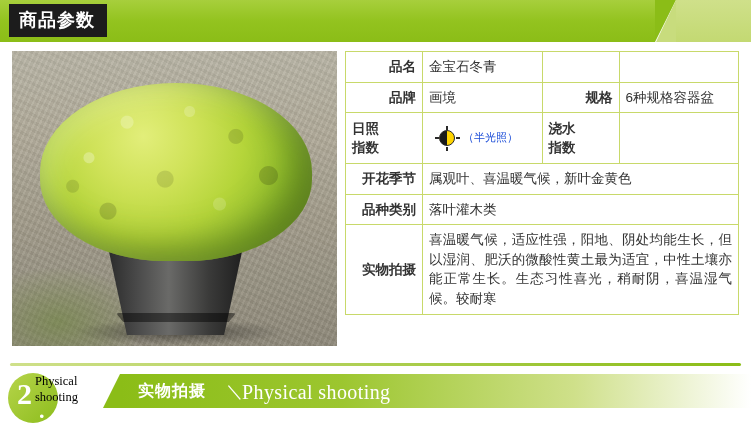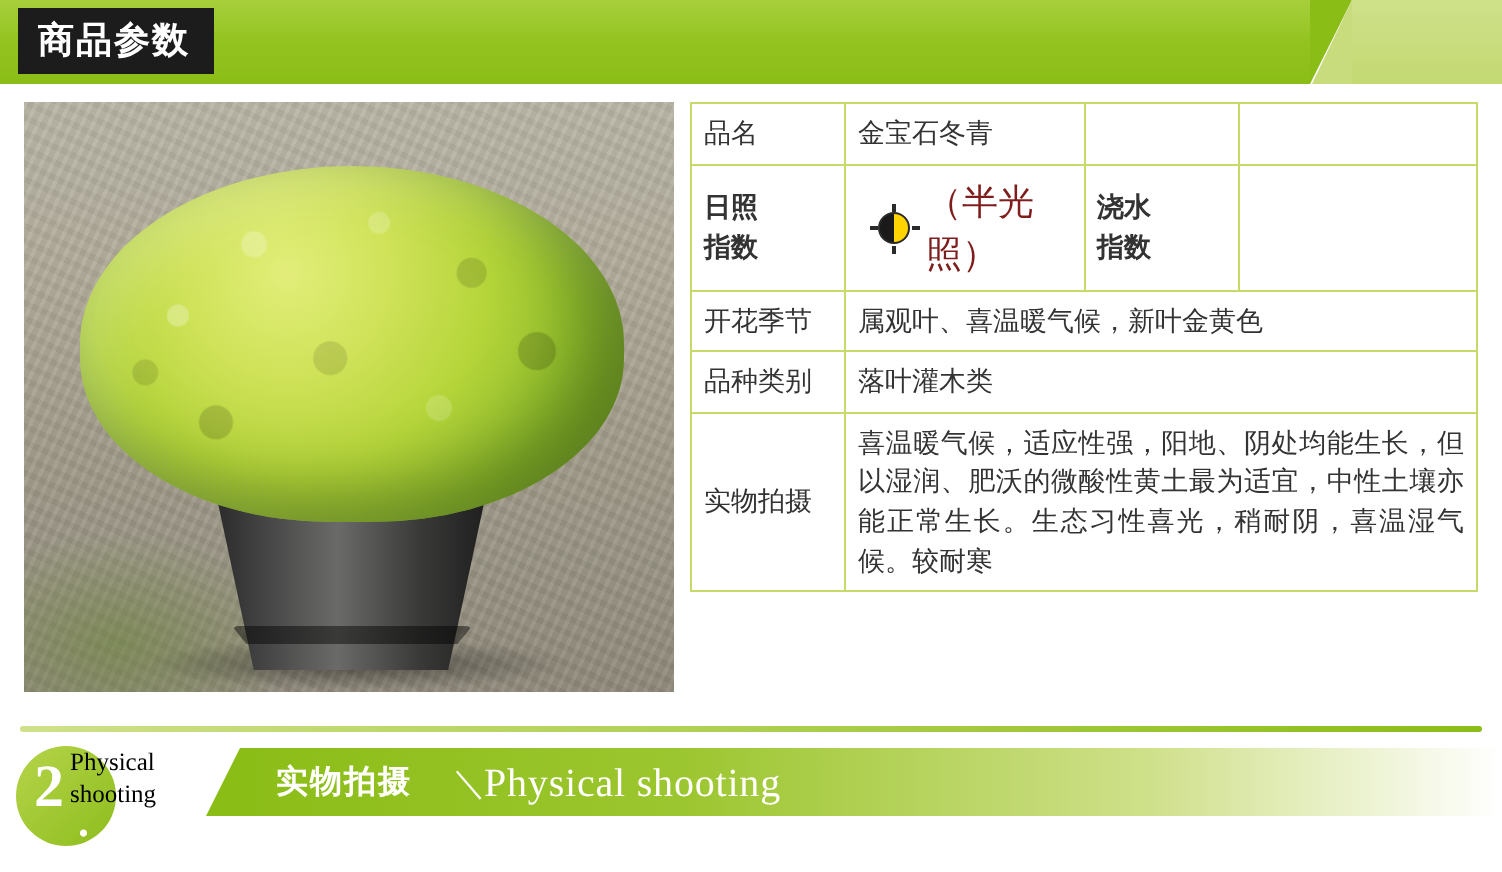--- a/index.html
+++ b/index.html
@@ -208,22 +208,22 @@
   table.spec td {
     border: 1px solid #c8d96a;
     padding: 5px 6px;
     font-size: 13.5px;
     color: #333333;
     vertical-align: middle;
     line-height: 1.45;
   }
   td.lbl {
     color: #6aa80f;
-    font-weight: normal;
-    text-align: left;
+    font-weight: bold;
+    text-align: right;
     width: 64px;
     font-size: 14px;
     white-space: nowrap;
   }
   td.lbl2 {
     color: #6aa80f;
     font-weight: bold;
     text-align: left;
     width: 48px;
     font-size: 14px;
@@ -258,21 +258,21 @@
   .sun-icon .ray {
     position: absolute;
     background: #2a2a2a;
     width: 2px; height: 4px;
     left: 9px;
   }
   .sun-icon .r1 { top: -2px; }
   .sun-icon .r2 { top: 19px; }
   .sun-icon .r3 { top: 9px; left: -2px; width: 4px; height: 2px; }
   .sun-icon .r4 { top: 9px; left: 19px; width: 4px; height: 2px; }
-  .sun-text { font-size: 18px; color: #7f1d1d; }
+  .sun-text { font-size: 11px; color: #1d4ed8; }
   .drop {
     width: 16px;
     height: 21px;
     margin-left: 10px;
     background: linear-gradient(150deg, #7ed0f5 0%, #3aa8e8 50%, #1f7fc4 100%);
     border-radius: 50% 50% 50% 50% / 62% 62% 40% 40%;
     clip-path: polygon(50% 0%, 78% 34%, 92% 62%, 80% 88%, 50% 100%, 20% 88%, 8% 62%, 22% 34%);
     box-shadow: inset -2px -2px 3px rgba(0,0,0,.18), inset 2px 2px 3px rgba(255,255,255,.55);
   }
   .grow-text {
@@ -405,20 +405,26 @@
   </div>
 
   <div class="table-wrap">
     <table class="spec">
       <tbody>
         <tr>
           <td class="lbl">品名</td>
           <td class="val">金宝石冬青</td>
           <td class="lbl"></td>
           <td class="val"></td>
+        </tr>
+        <tr>
+          <td class="lbl">品牌</td>
+          <td class="val">画境</td>
+          <td class="lbl">规格</td>
+          <td class="val">6种规格容器盆</td>
         </tr>
         <tr class="sun-row">
           <td class="lbl2">
             <div>日照</div>
             <div>指数</div>
           </td>
           <td>
             <div class="sun-cell">
               <span class="sun-icon">
                 <span class="disc"></span>

